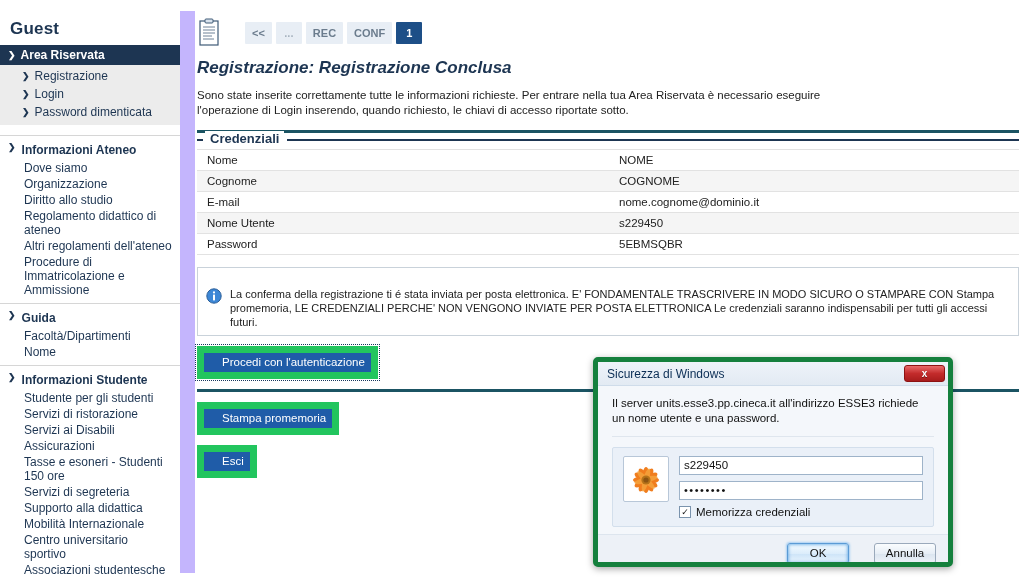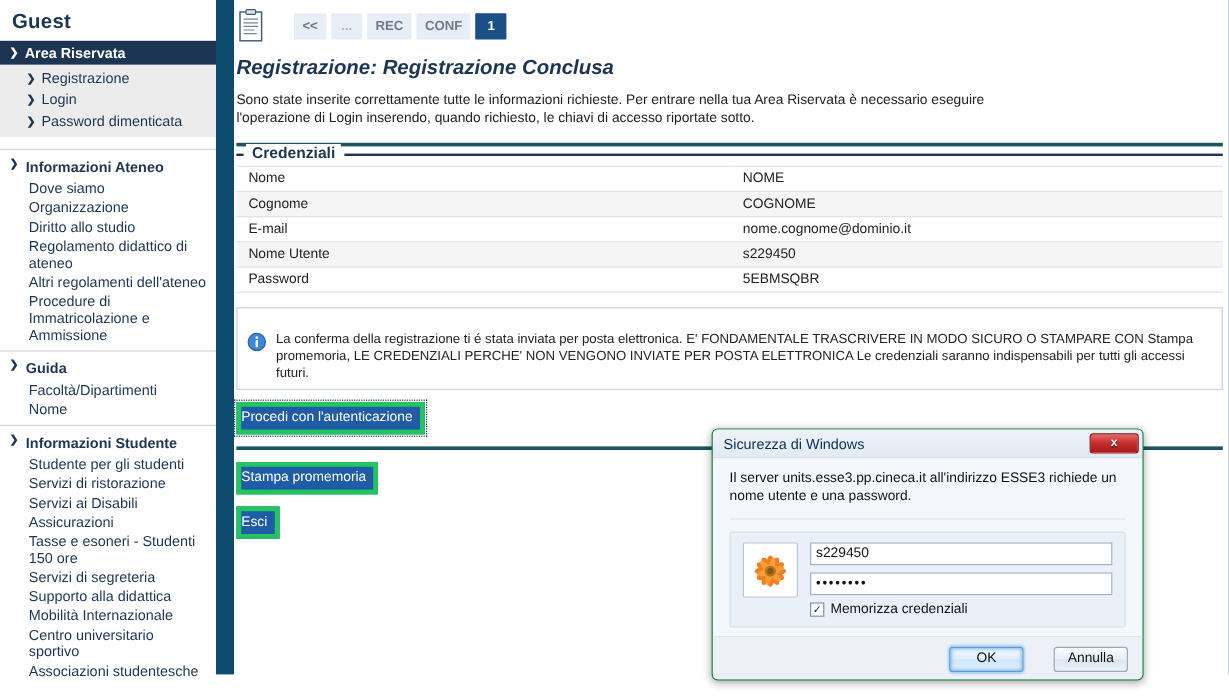--- a/index.html
+++ b/index.html
@@ -3,21 +3,21 @@
 <meta charset="utf-8">
 <style>
   * { box-sizing: border-box; }
   html, body {
     margin: 0; padding: 0;
     width: 1024px; height: 582px;
     background: #ffffff;
     font-family: "Liberation Sans", sans-serif;
     overflow: hidden;
   }
-  #page { position: relative; width: 1024px; height: 562px; background: #0c4a6e; }
+  #page { position: relative; width: 1024px; height: 562px; background: #c4b5fd; margin-top: 11px; }
 
   
   #sidebar {
     position: absolute; left: 0; top: 0;
     width: 180px; height: 582px;
     background: #ffffff;
     color: #1d3552;
     font-size: 12px;
     padding: 0;
   }
@@ -102,33 +102,33 @@
     margin: 12px 0 0 2px; width: 822px;
     border: 1px solid #c9d2da; background: #ffffff;
     display: flex; gap: 8px; padding: 19px 8px 6px 8px;
   }
   .info-icon { flex: 0 0 auto; width: 16px; height: 16px; margin-top: 1px; }
   .info-text { font-size: 11px; line-height: 14px; color: #222; }
 
   .btn-blue {
     display: inline-block;
     background: #1f5ca8; color: #ffffff;
-    font-size: 11.5px; padding: 3px 6px 4px 0;
-    border: 4px solid #22c55e;
+    font-size: 11.5px; padding: 3px 6px 4px 18px;
+    border: 7px solid #22c55e;
     margin-left: 2px;
   }
   .btn-focus { outline: 1px dotted #16365c; outline-offset: 1px; }
   .btn-row { margin-top: 10px; }
 
   
   #dialog {
-    position: absolute; left: 593px; top: 357px;
+    position: absolute; left: 593px; top: 346px;
     width: 360px; height: 210px;
     background: #f0f4f9;
-    border: 1px solid #15803d;
+    border: 5px solid #15803d;
     border-radius: 5px;
     box-shadow: 0 2px 7px rgba(0,0,0,.35);
     font-size: 11.5px; color: #1a1a1a;
     overflow: hidden;
   }
   .dlg-title {
     height: 24px;
     background: linear-gradient(to bottom, #eef3f9 0%, #e2eaf3 100%);
     display: flex; align-items: center; justify-content: space-between;
     padding: 0 3px 0 9px;

